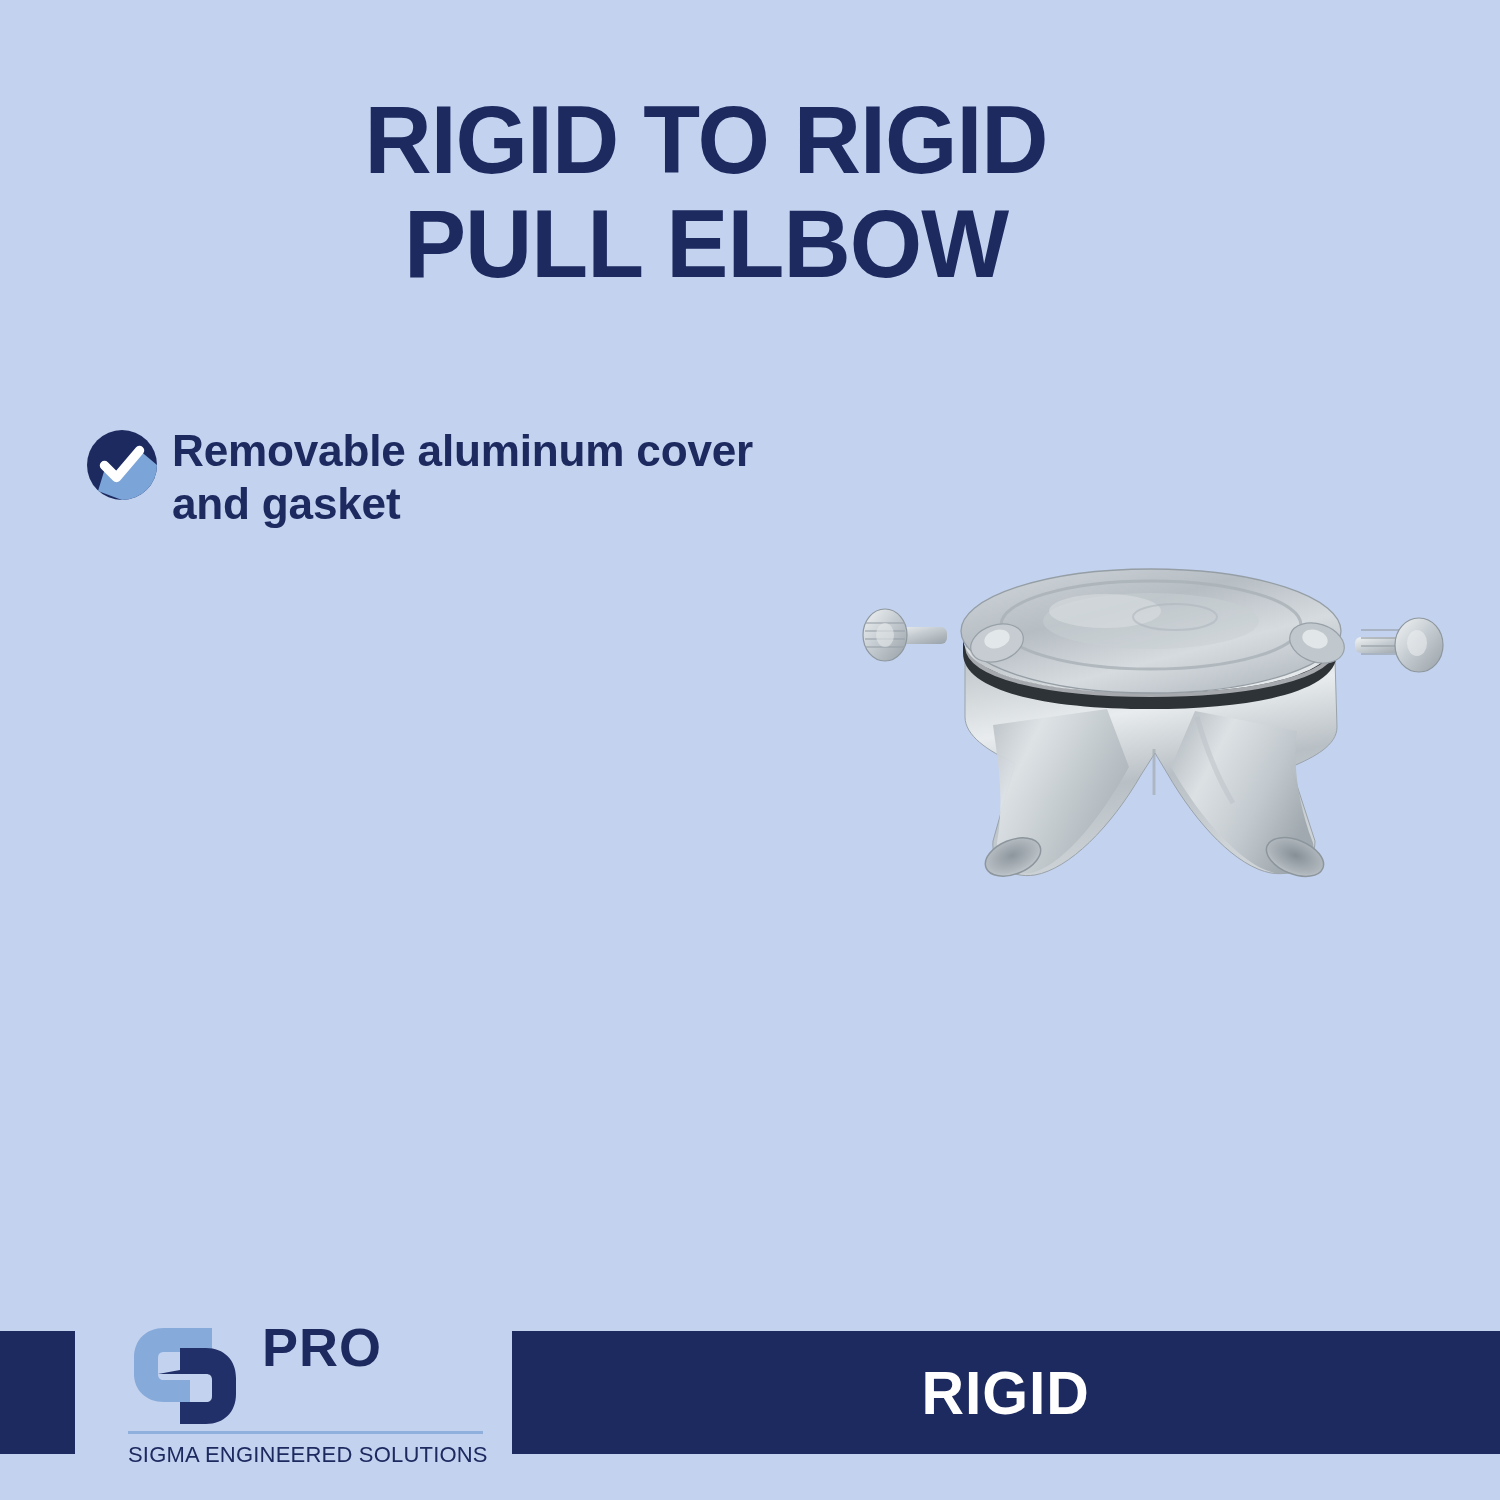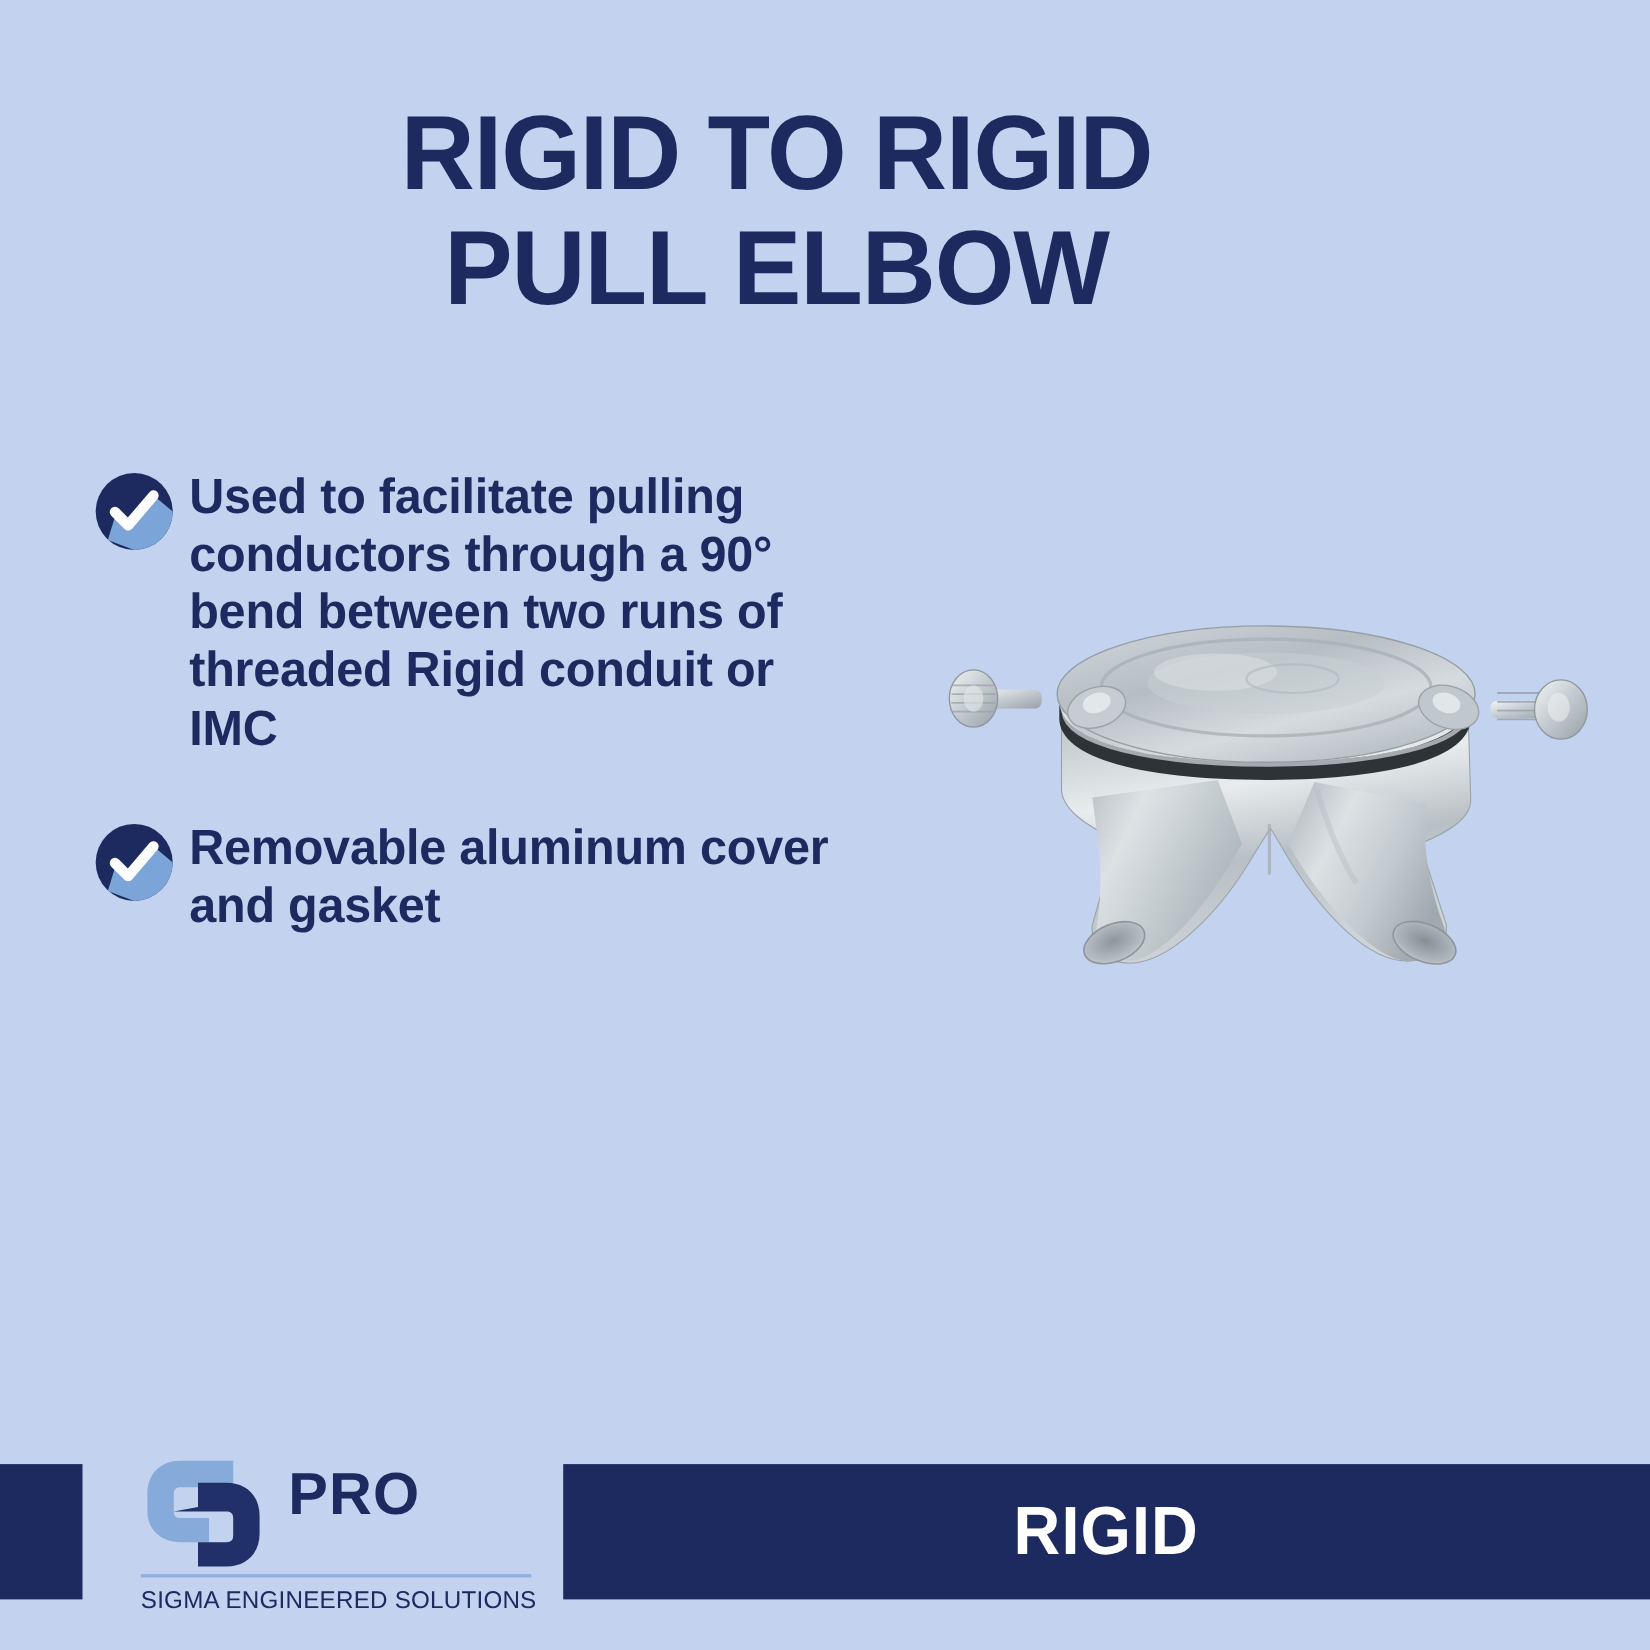--- a/index.html
+++ b/index.html
@@ -107,21 +107,21 @@
     left: 0;
     top: 4px;
     width: 118px;
     height: 112px;
   }
   #logo-mark svg { display: block; width: 100%; height: 100%; }
 
   #logo-words {
     position: absolute;
     left: 136px;
-    top: 15px;
+    top: 4px;
     width: 230px;
   }
   .logo-pro {
     color: #1d2a60;
     font-family: "Liberation Sans", sans-serif;
     font-weight: bold;
     font-size: 54px;
     line-height: 0.95;
     letter-spacing: 1px;
     display: block;
@@ -188,30 +188,20 @@
 </head>
 <body>
 
 <div id="title-block">
   <span class="title-line">RIGID TO RIGID</span>
   <span class="title-line">PULL ELBOW</span>
 </div>
 
 <div id="feature-list">
 
-  <div class="feature-item item-1">
-    <span class="check-icon">
-      <svg viewBox="0 0 72 72">
-        <circle cx="36" cy="36" r="35" fill="#1d2a60"></circle>
-        <path d="M36 71 A35 35 0 0 0 71 36 L52 20 L30 44 L20 36 L12 62 Z" fill="#7ba4d8"></path>
-        <path d="M18.5 36.5 L30.5 48.5 L53.5 21.5" fill="none" stroke="#ffffff" stroke-width="9.5" stroke-linecap="round" stroke-linejoin="round"></path>
-      </svg>
-    </span>
-    <span class="feature-text">Used to facilitate pulling conductors through a 90° bend between two runs of threaded Rigid conduit or IMC</span>
-  </div>
 
   <div class="feature-item item-2">
     <span class="check-icon">
       <svg viewBox="0 0 72 72">
         <circle cx="36" cy="36" r="35" fill="#1d2a60"></circle>
         <path d="M36 71 A35 35 0 0 0 71 36 L52 20 L30 44 L20 36 L12 62 Z" fill="#7ba4d8"></path>
         <path d="M18.5 36.5 L30.5 48.5 L53.5 21.5" fill="none" stroke="#ffffff" stroke-width="9.5" stroke-linecap="round" stroke-linejoin="round"></path>
       </svg>
     </span>
     <span class="feature-text">Removable aluminum cover and gasket</span>

